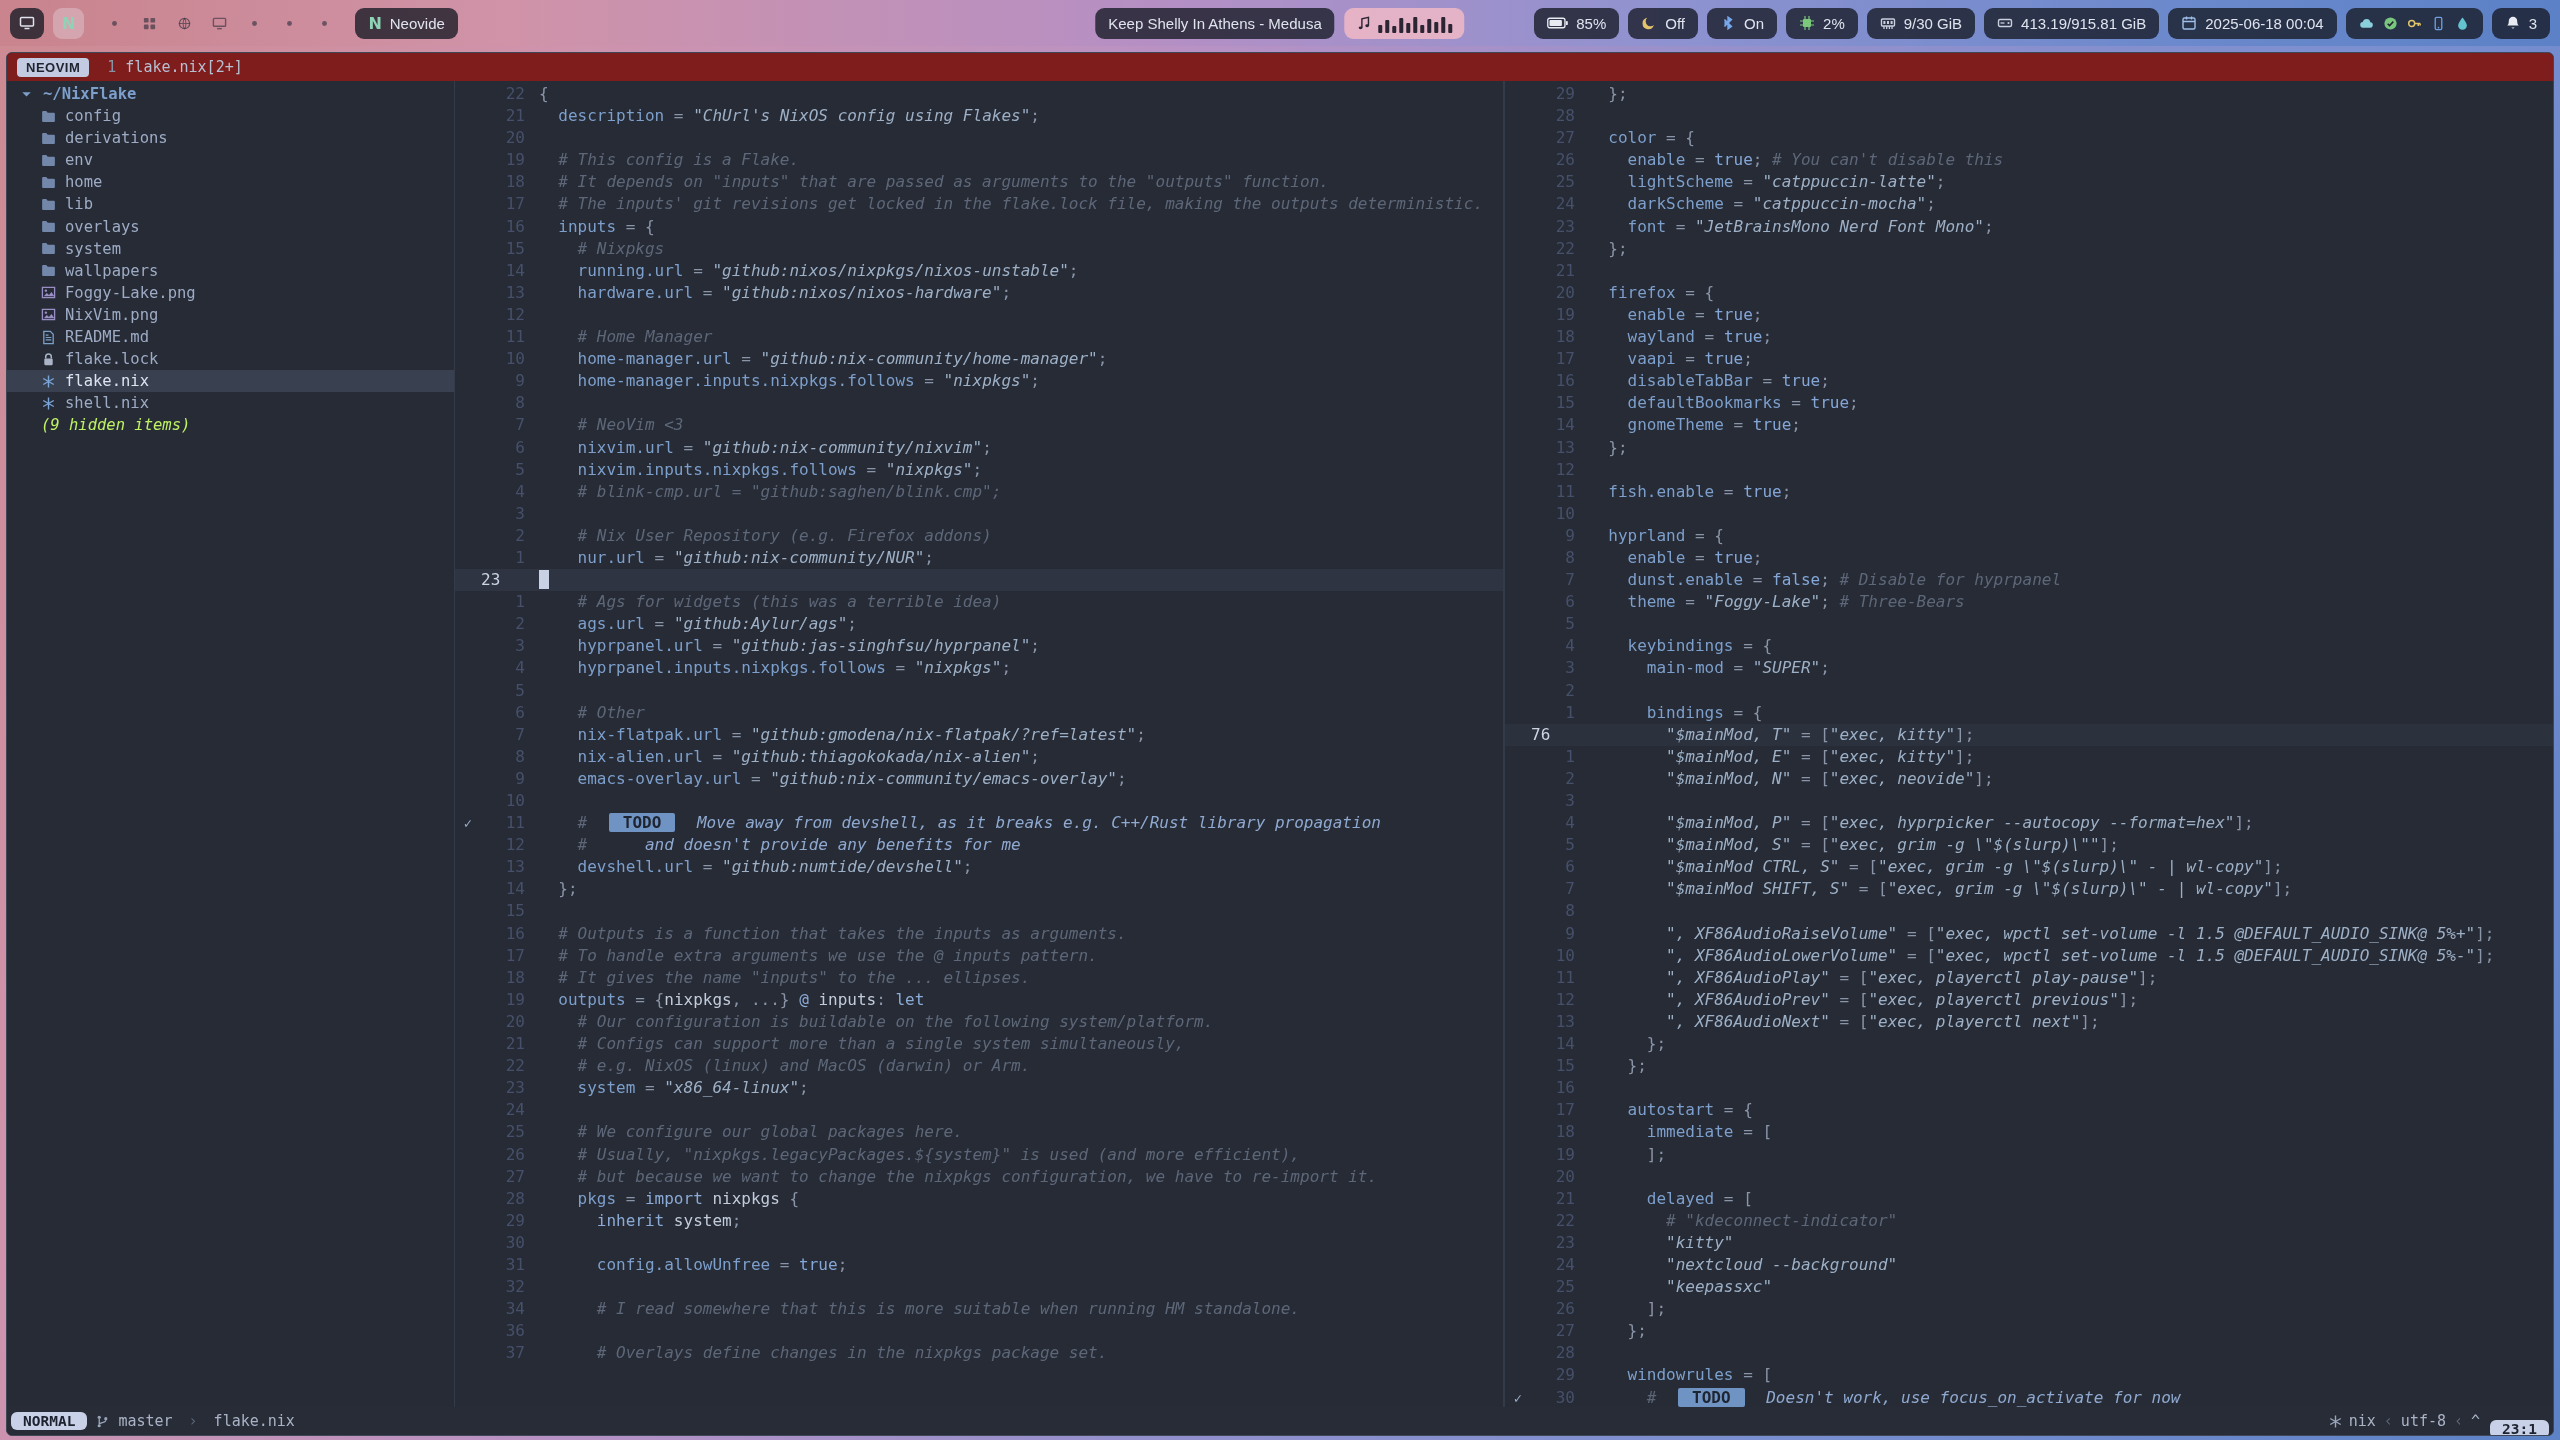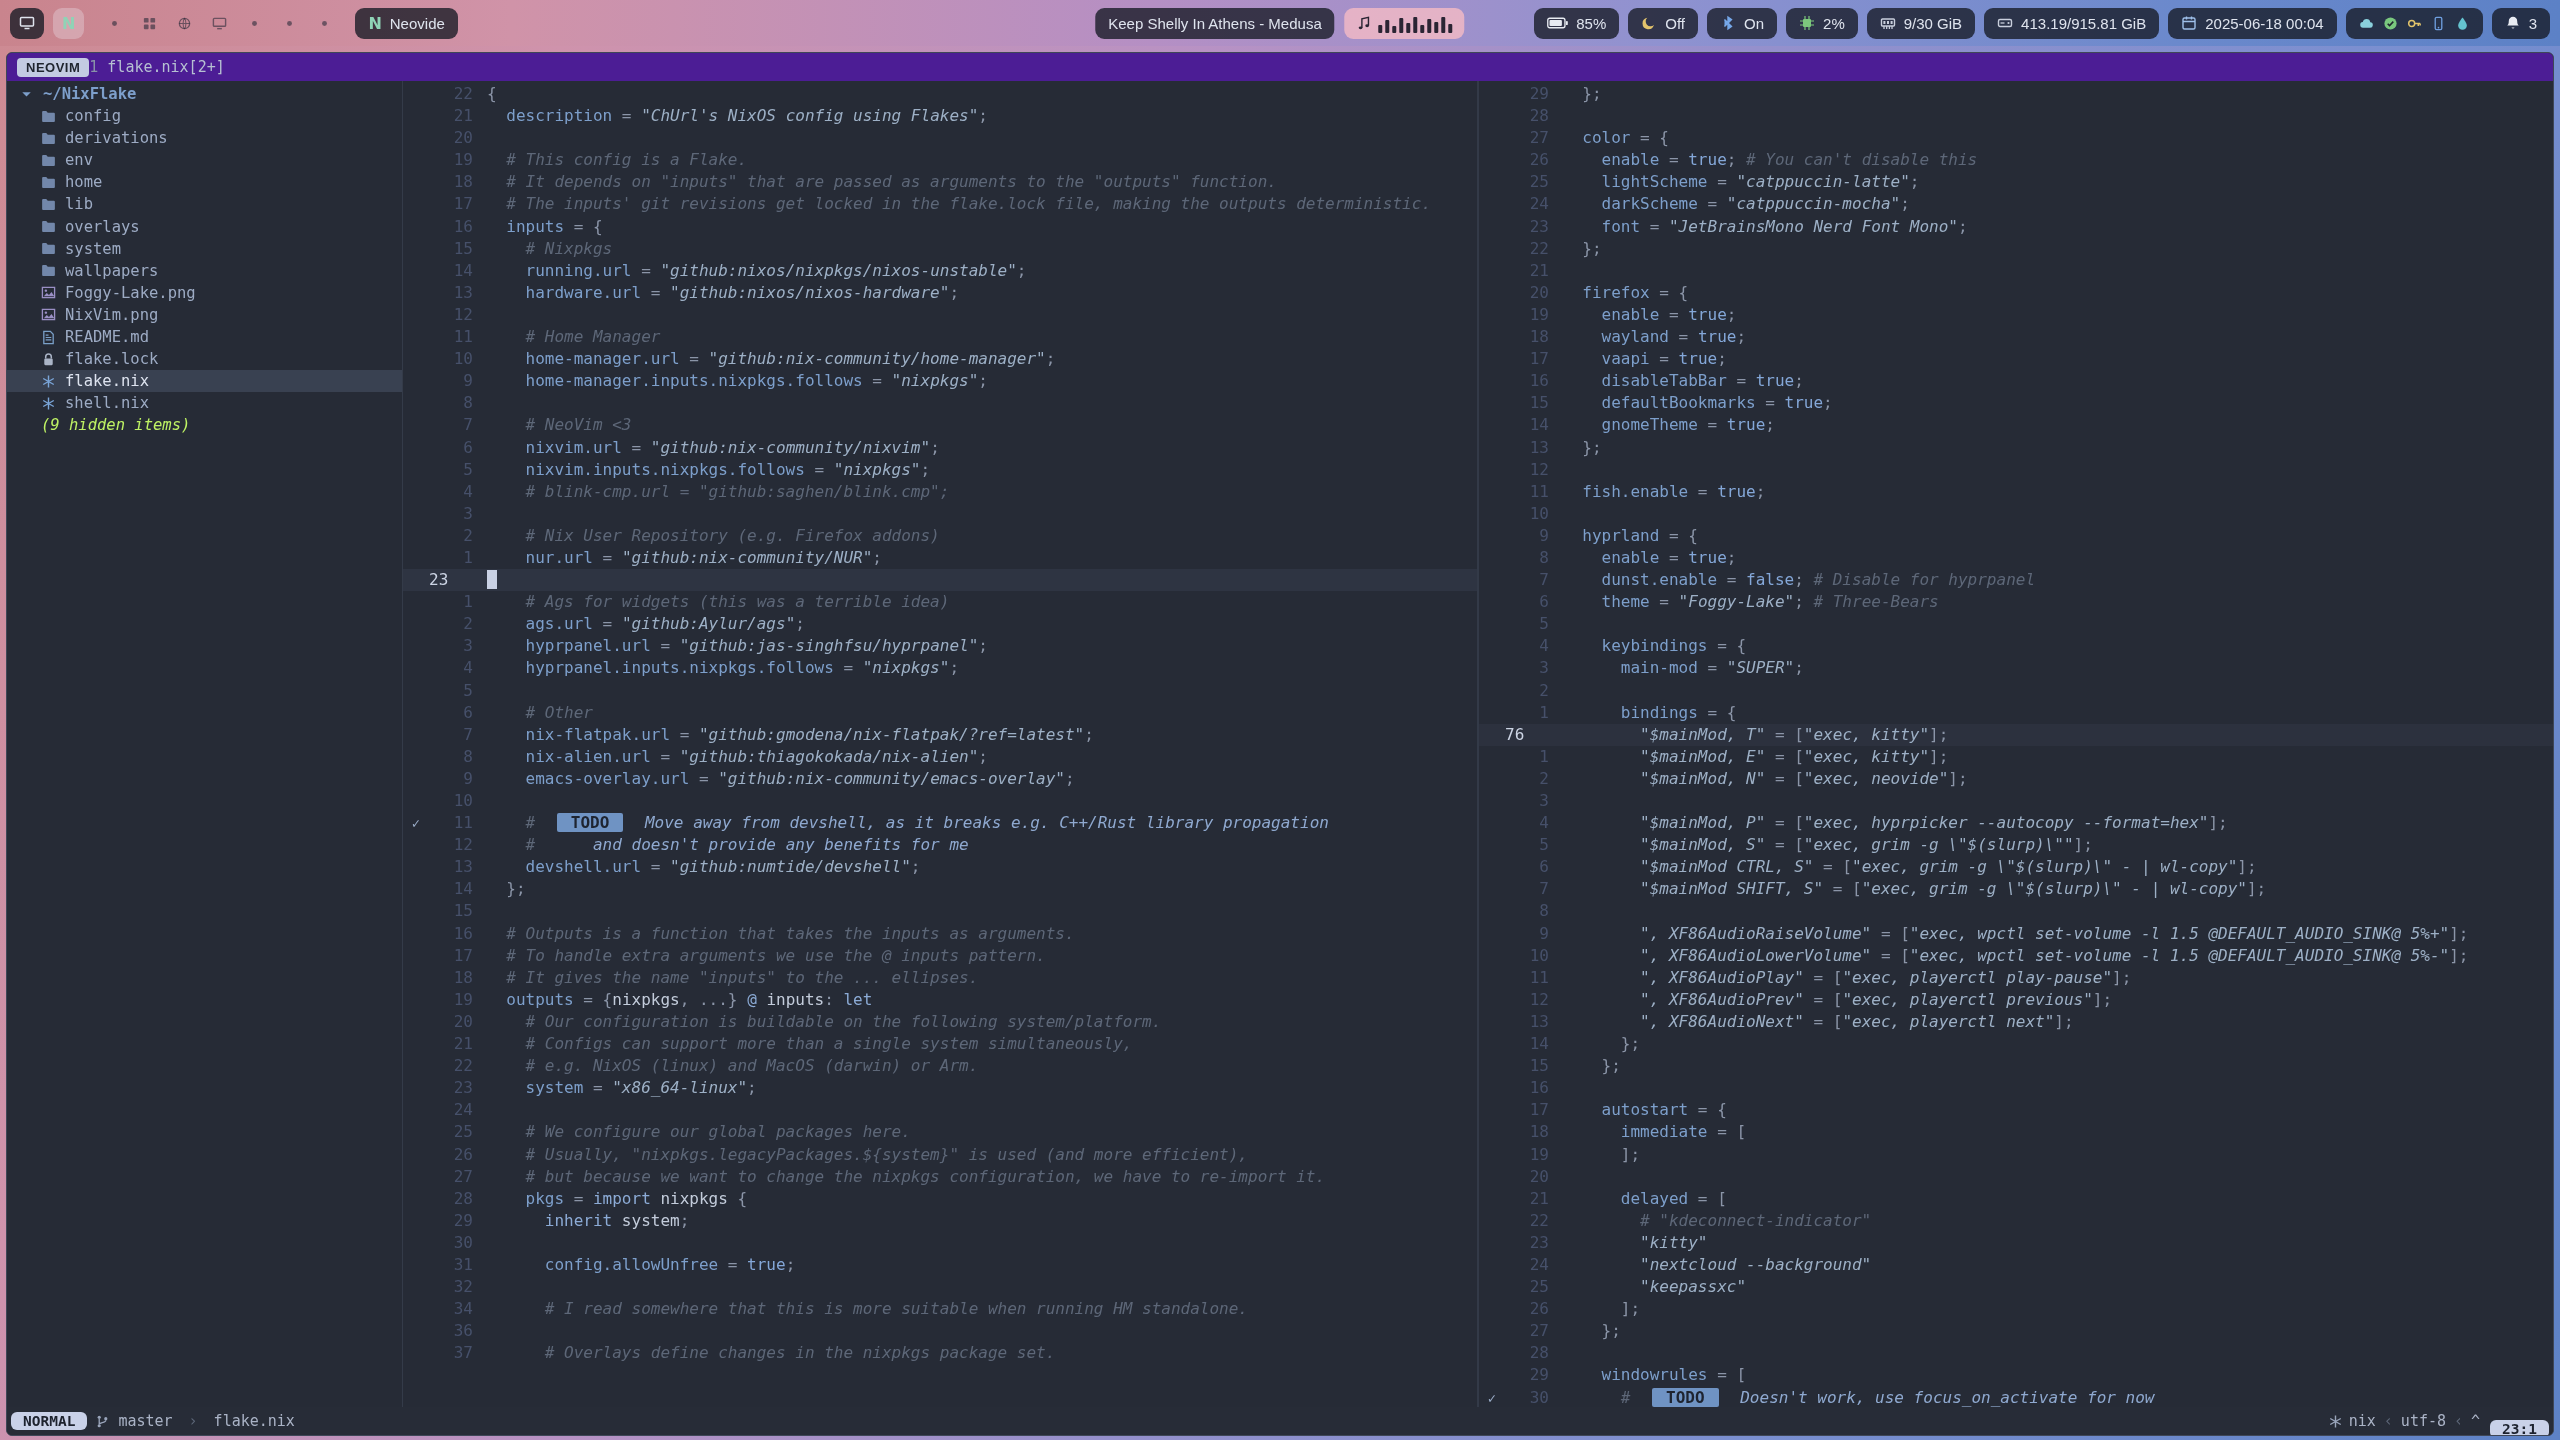--- a/index.html
+++ b/index.html
@@ -25,29 +25,29 @@
   .eq-pill .ico{width:15px;height:15px;align-self:center;margin-right:4px;}
   .eq-bar{width:4px;background:#2a2433;border-radius:1px;margin-bottom:6px;}
   .right-cluster{margin-left:auto;display:flex;align-items:center;gap:9px;}
   .ic-batt{color:#e8ebf2}.ic-moon{color:#e3c36c}.ic-bt{color:#76a8ea}.ic-chip{color:#7cc97c}
   .ic-ram{color:#c9cfdd}.ic-disk{color:#c9cfdd}.ic-cal{color:#9fc0ea}.ic-bell{color:#e8ebf2}
   .tray{display:flex;align-items:center;gap:9px;}
   .tray .ico{width:15px;height:15px;}
   
   .window{position:absolute;left:6px;right:6px;top:52px;bottom:4px;background:#262b36;
     border:1px solid #3f4757;border-radius:6px;display:flex;flex-direction:column;overflow:hidden;}
-  .tabline{height:28px;background:#4c1d95;display:flex;align-items:center;gap:0;padding-left:10px;
+  .tabline{height:28px;background:#7f1d1d;display:flex;align-items:center;gap:18px;padding-left:10px;
     font-family:"DejaVu Sans Mono",monospace;flex:none;}
   .app-pill{background:#c3cbe2;color:#1f242e;font-weight:bold;font-size:13px;border-radius:4px;
     padding:2px 9px;letter-spacing:0.5px;font-family:"Liberation Sans",sans-serif;}
   .buftab{display:flex;gap:9px;font-size:15px;}
   .buftab .idx{color:#8892a8}.buftab .nm{color:#b6c0d2}
   .content{flex:1;display:flex;min-height:0;}
   
-  .sidebar{width:396px;flex:none;border-right:1px solid #343b49;padding-top:2px;box-sizing:border-box;
+  .sidebar{width:448px;flex:none;border-right:1px solid #343b49;padding-top:2px;box-sizing:border-box;
     font-family:"DejaVu Sans Mono",monospace;font-size:15.5px;overflow:hidden;}
   .tree-row{height:22.1px;line-height:22.1px;display:flex;align-items:center;gap:9px;padding-left:34px;color:#9dabc4;}
   .tree-row.root{padding-left:12px;color:#7d9fcb;font-weight:bold;}
   .tree-row.sel{background:#394151;color:#dde3ef;}
   .tree-row .ico{width:15px;height:15px;flex:none;}
   .tree-note{height:22.1px;line-height:22.1px;padding-left:34px;color:#bef264;font-style:italic;}
   .ico-folder{color:#7287aa}.ico-image{color:#9a8fc5}.ico-readme{color:#7aa0c8}
   .ico-lock{color:#aab4c6}.ico-nix{color:#7aa5d8}.ico-chevron{color:#7d9fcb}
   
   .win{flex:1;min-width:0;padding-top:2px;font-family:"DejaVu Sans Mono",monospace;font-size:16px;overflow:hidden;}

